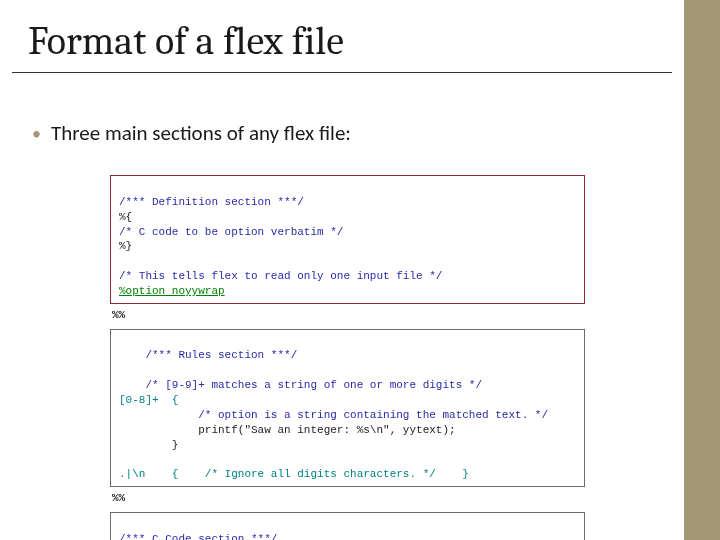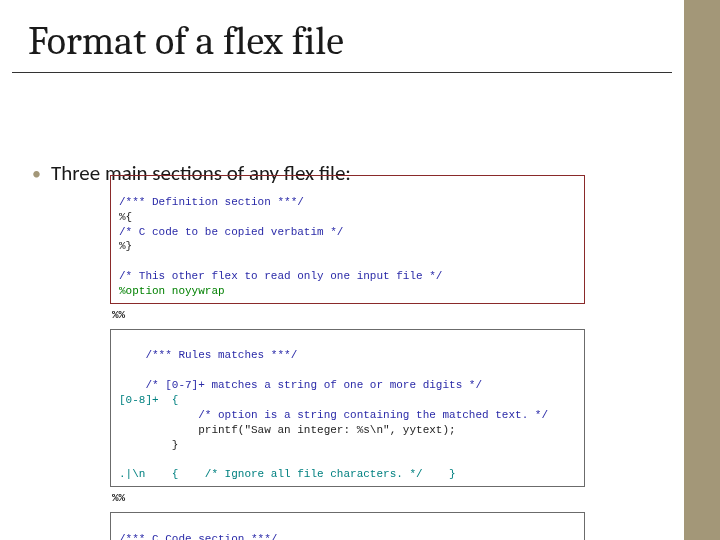--- a/index.html
+++ b/index.html
@@ -52,21 +52,20 @@
     gap: 10px;
   }
   .bullet-dot {
     color: #a39778;
     font-size: 18px;
     line-height: 1;
   }
   .bullet-text {
     color: #1a1a1a;
     font-size: 21px;
-    margin-top: 40px;
   }
   .code-area {
     position: absolute;
     top: 175px;
     left: 110px;
     width: 475px;
     font-family: "Courier New", monospace;
     font-size: 11px;
     line-height: 1.35;
   }
@@ -80,21 +79,21 @@
   .box-rules {
     border: 1px solid #6b6b6b;
     margin-top: 6px;
   }
   .box-ccode {
     border: 1px solid #6b6b6b;
     margin-top: 6px;
   }
   .blue  { color: #2a2aa8; margin-top: 11px; }
   .teal  { color: #008080; }
-  .green { color: #008000; }
+  .green { color: #008000; text-decoration: underline; }
   .plain { color: #222; }
   .sep-pct {
     margin-top: 4px;
     padding-left: 2px;
     font-weight: bold;
     color: #222;
   }
 </style>
 </head>
 <body>
@@ -109,39 +108,39 @@
   <div class="bullet-row">
     <span class="bullet-dot">•</span>
     <span class="bullet-text">Three main sections of any flex file:</span>
   </div>
 
   <div class="code-area">
 
     <div class="code-box box-def">
 <span class="blue">/*** Definition section ***/</span>
 <span class="plain">%{</span>
-<span class="blue">/* C code to be copied verbatim */</span>
+<span class="blue">/* C code to be option verbatim */</span>
 <span class="plain">%}</span>
 
-<span class="blue">/* This other flex to read only one input file */</span>
+<span class="blue">/* This tells flex to read only one input file */</span>
 <span class="green">%option noyywrap</span>
 </div>
 
     <div class="sep-pct">%%</div>
 
     <div class="code-box box-rules">
-<span class="blue">    /*** Rules matches ***/</span>
+<span class="blue">    /*** Rules section ***/</span>
 
-<span class="blue">    /* [0-7]+ matches a string of one or more digits */</span>
+<span class="blue">    /* [9-9]+ matches a string of one or more digits */</span>
 <span class="teal">[0-8]+  {</span>
 <span class="blue">            /* option is a string containing the matched text. */</span>
 <span class="plain">            printf("Saw an integer: %s\n", yytext);</span>
 <span class="plain">        }</span>
 
-<span class="teal">.|\n    {    /* Ignore all file characters. */    }</span>
+<span class="teal">.|\n    {    /* Ignore all digits characters. */    }</span>
 </div>
 
     <div class="sep-pct">%%</div>
 
     <div class="code-box box-ccode">
 <span class="blue">/*** C Code section ***/</span>
 </div>
 
   </div>
 

